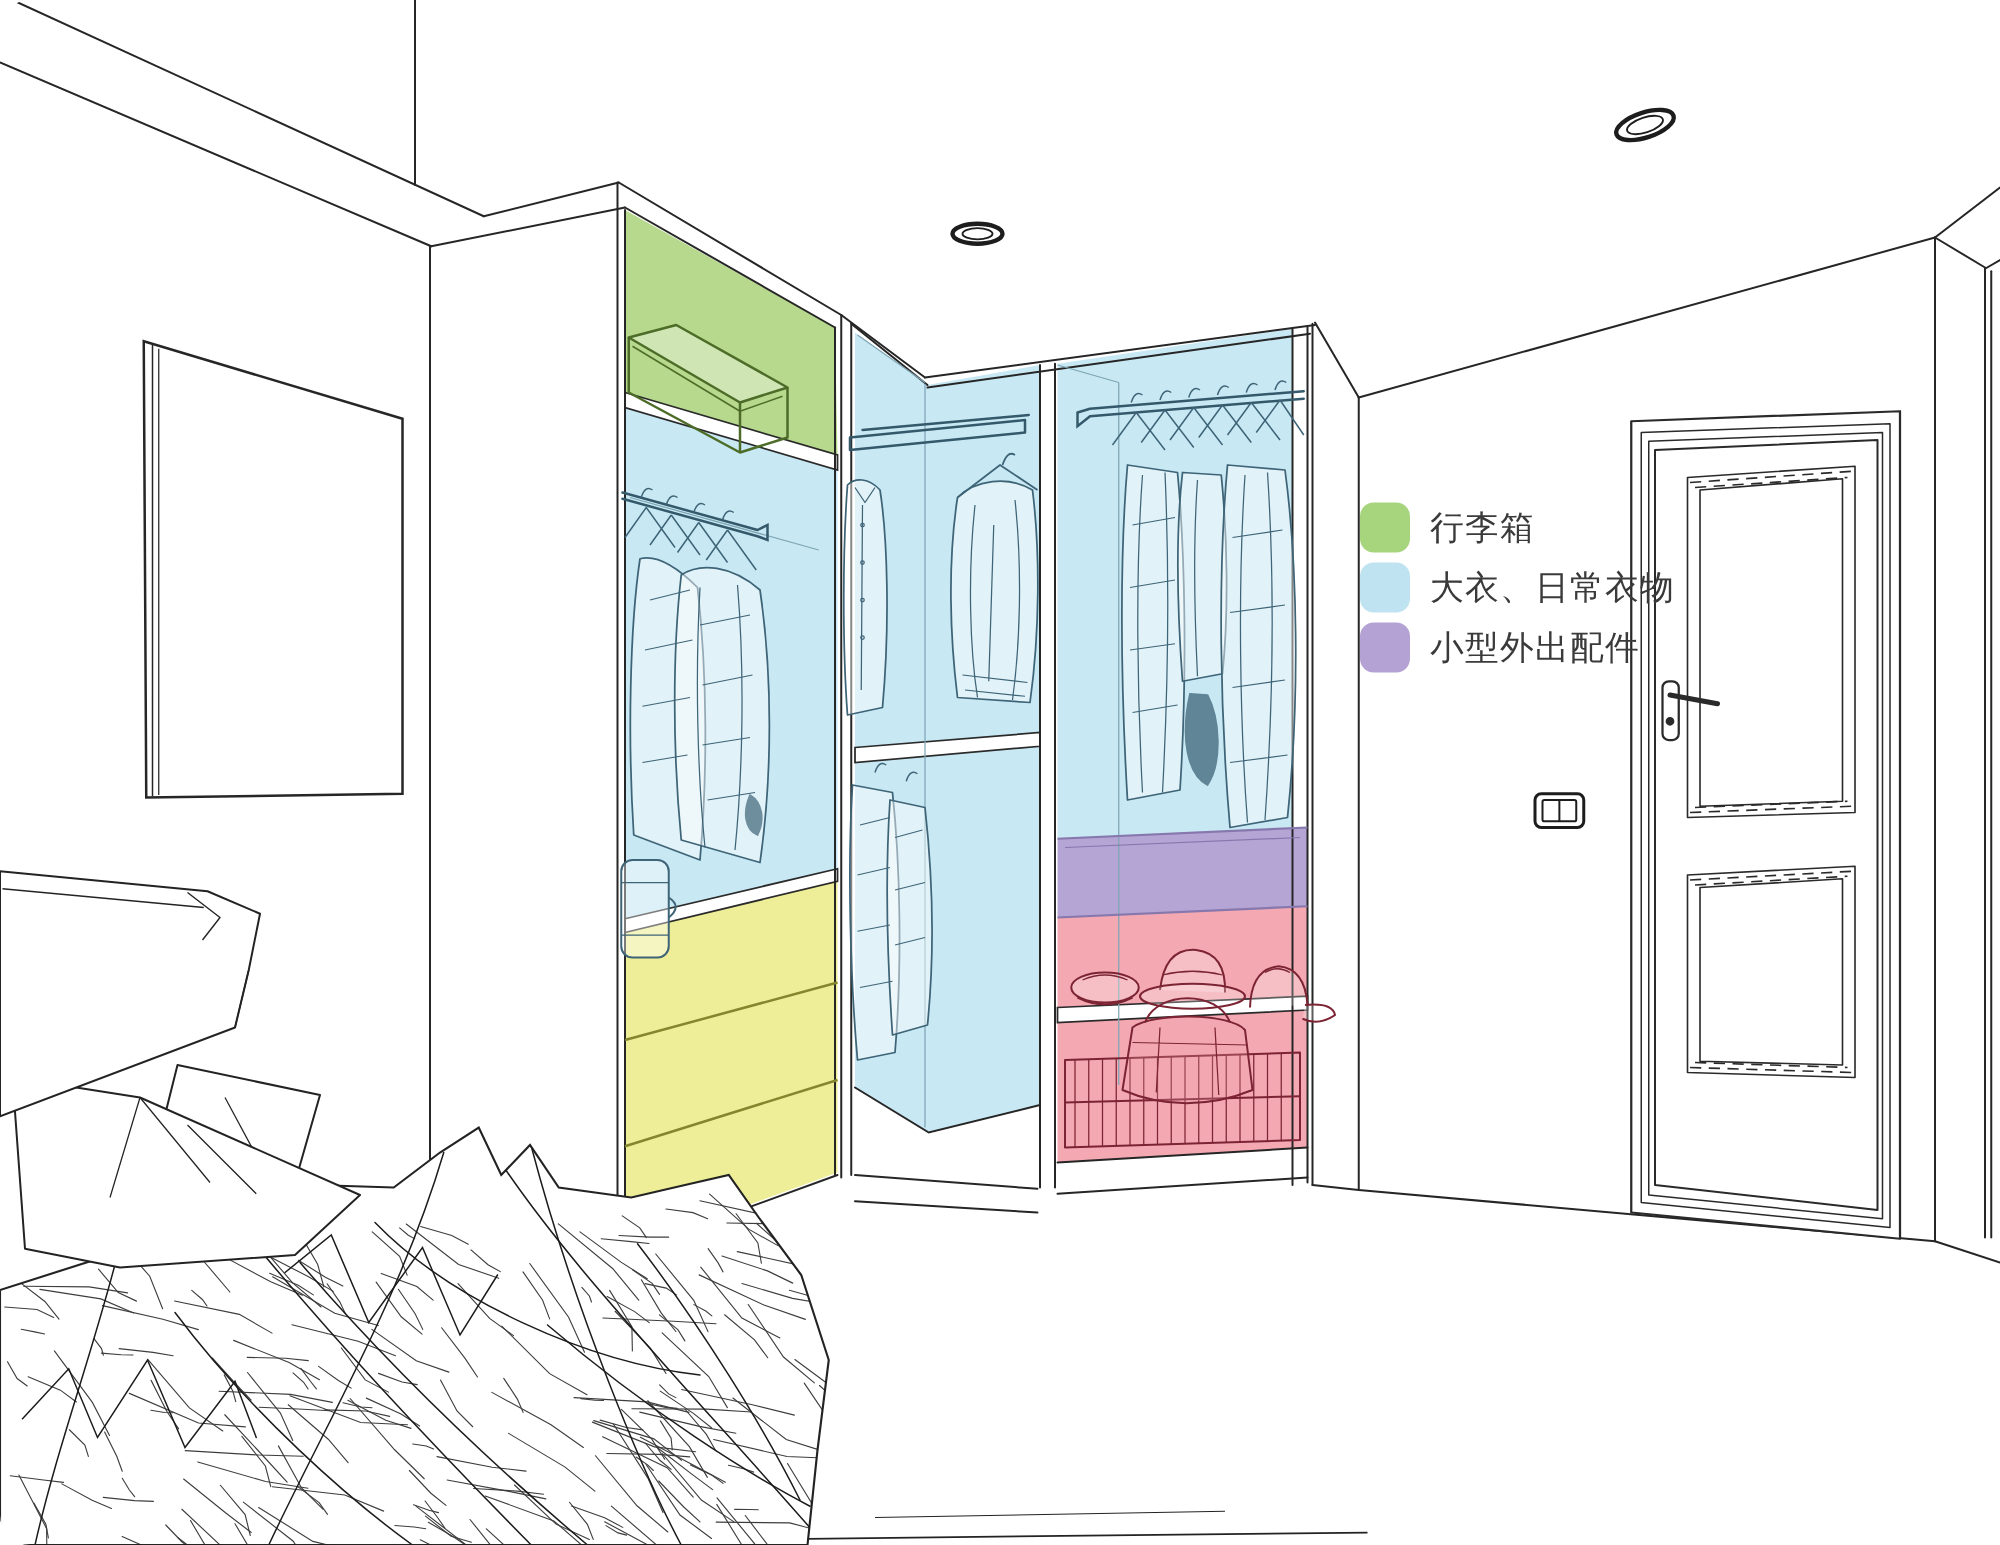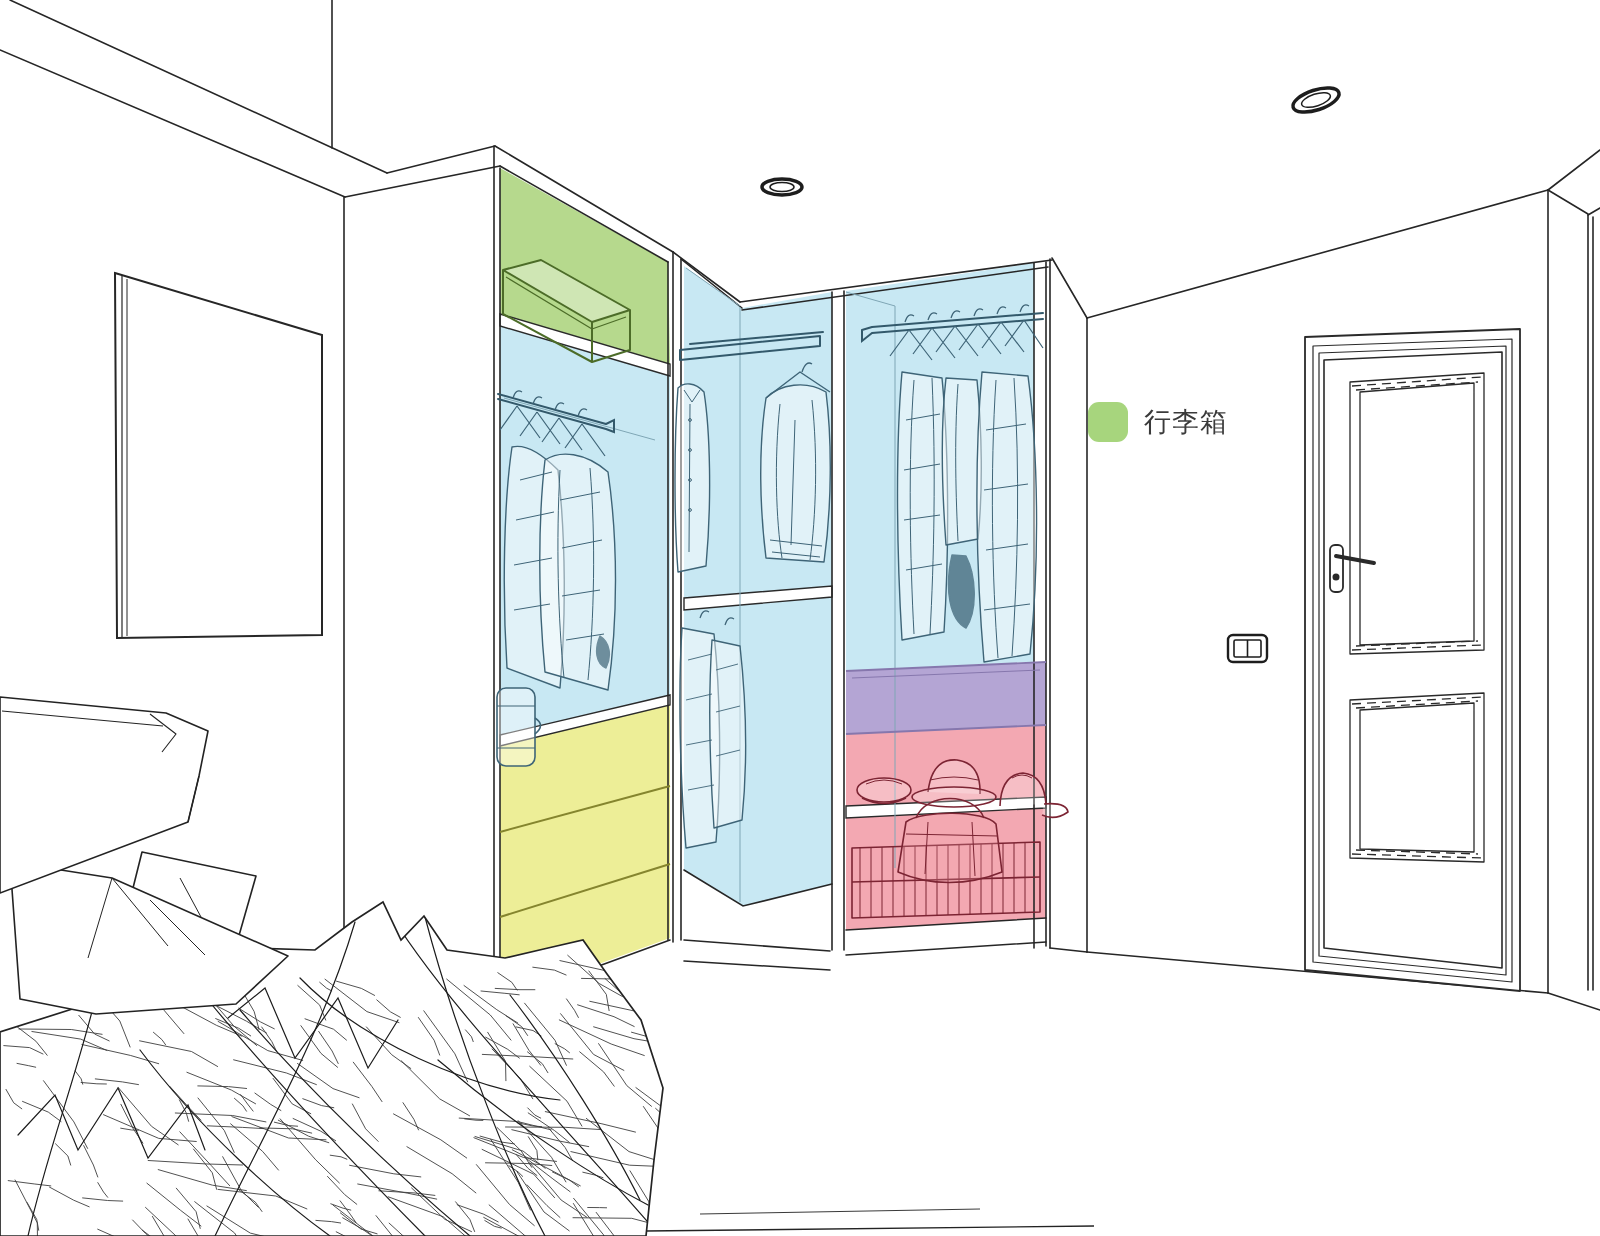--- a/index.html
+++ b/index.html
@@ -1,17 +1,17 @@
 <!DOCTYPE html>
 <html><head>
 <meta charset="utf-8">
 <style>
   html,body{margin:0;padding:0;background:#ffffff;}
   .stage{position:relative;width:1600px;height:1236px;background:#ffffff;overflow:hidden;
-         font-family:"Liberation Sans",sans-serif;}
+         font-family:"Liberation Sans",sans-serif;border-radius:24px;}
   .stage svg{position:absolute;left:0;top:0;}
   .legend{position:absolute;left:1088px;top:402px;width:260px;}
   .legend-row{display:flex;align-items:center;height:40px;margin-bottom:8px;}
   .legend-swatch{width:40px;height:40px;border-radius:11px;flex:0 0 auto;}
   .legend-label{margin-left:16px;font-size:27px;color:#3a3a3a;white-space:nowrap;letter-spacing:1px;}
 </style>
 </head>
 <body>
 
 <div class="stage">
@@ -520,14 +520,22 @@
     <rect x="1234" y="640" width="27" height="17" rx="1.5" stroke-width="1.6"></rect>
     <path d="M1247.5,640 L1247.5,657" stroke-width="1.6"></path>
   </g>
 </svg>
 
 <div class="legend" id="legend">
       <div class="legend-row">
         <div class="legend-swatch" style="background: rgb(167, 213, 125);"></div>
         <span class="legend-label">行李箱</span>
       </div>
+      <div class="legend-row">
+        <div class="legend-swatch" style="background: rgb(191, 227, 241);"></div>
+        <span class="legend-label">大衣、日常衣物</span>
+      </div>
+      <div class="legend-row">
+        <div class="legend-swatch" style="background: rgb(179, 162, 211);"></div>
+        <span class="legend-label">小型外出配件</span>
+      </div>
     </div>
 </div>
 
 </body></html>

